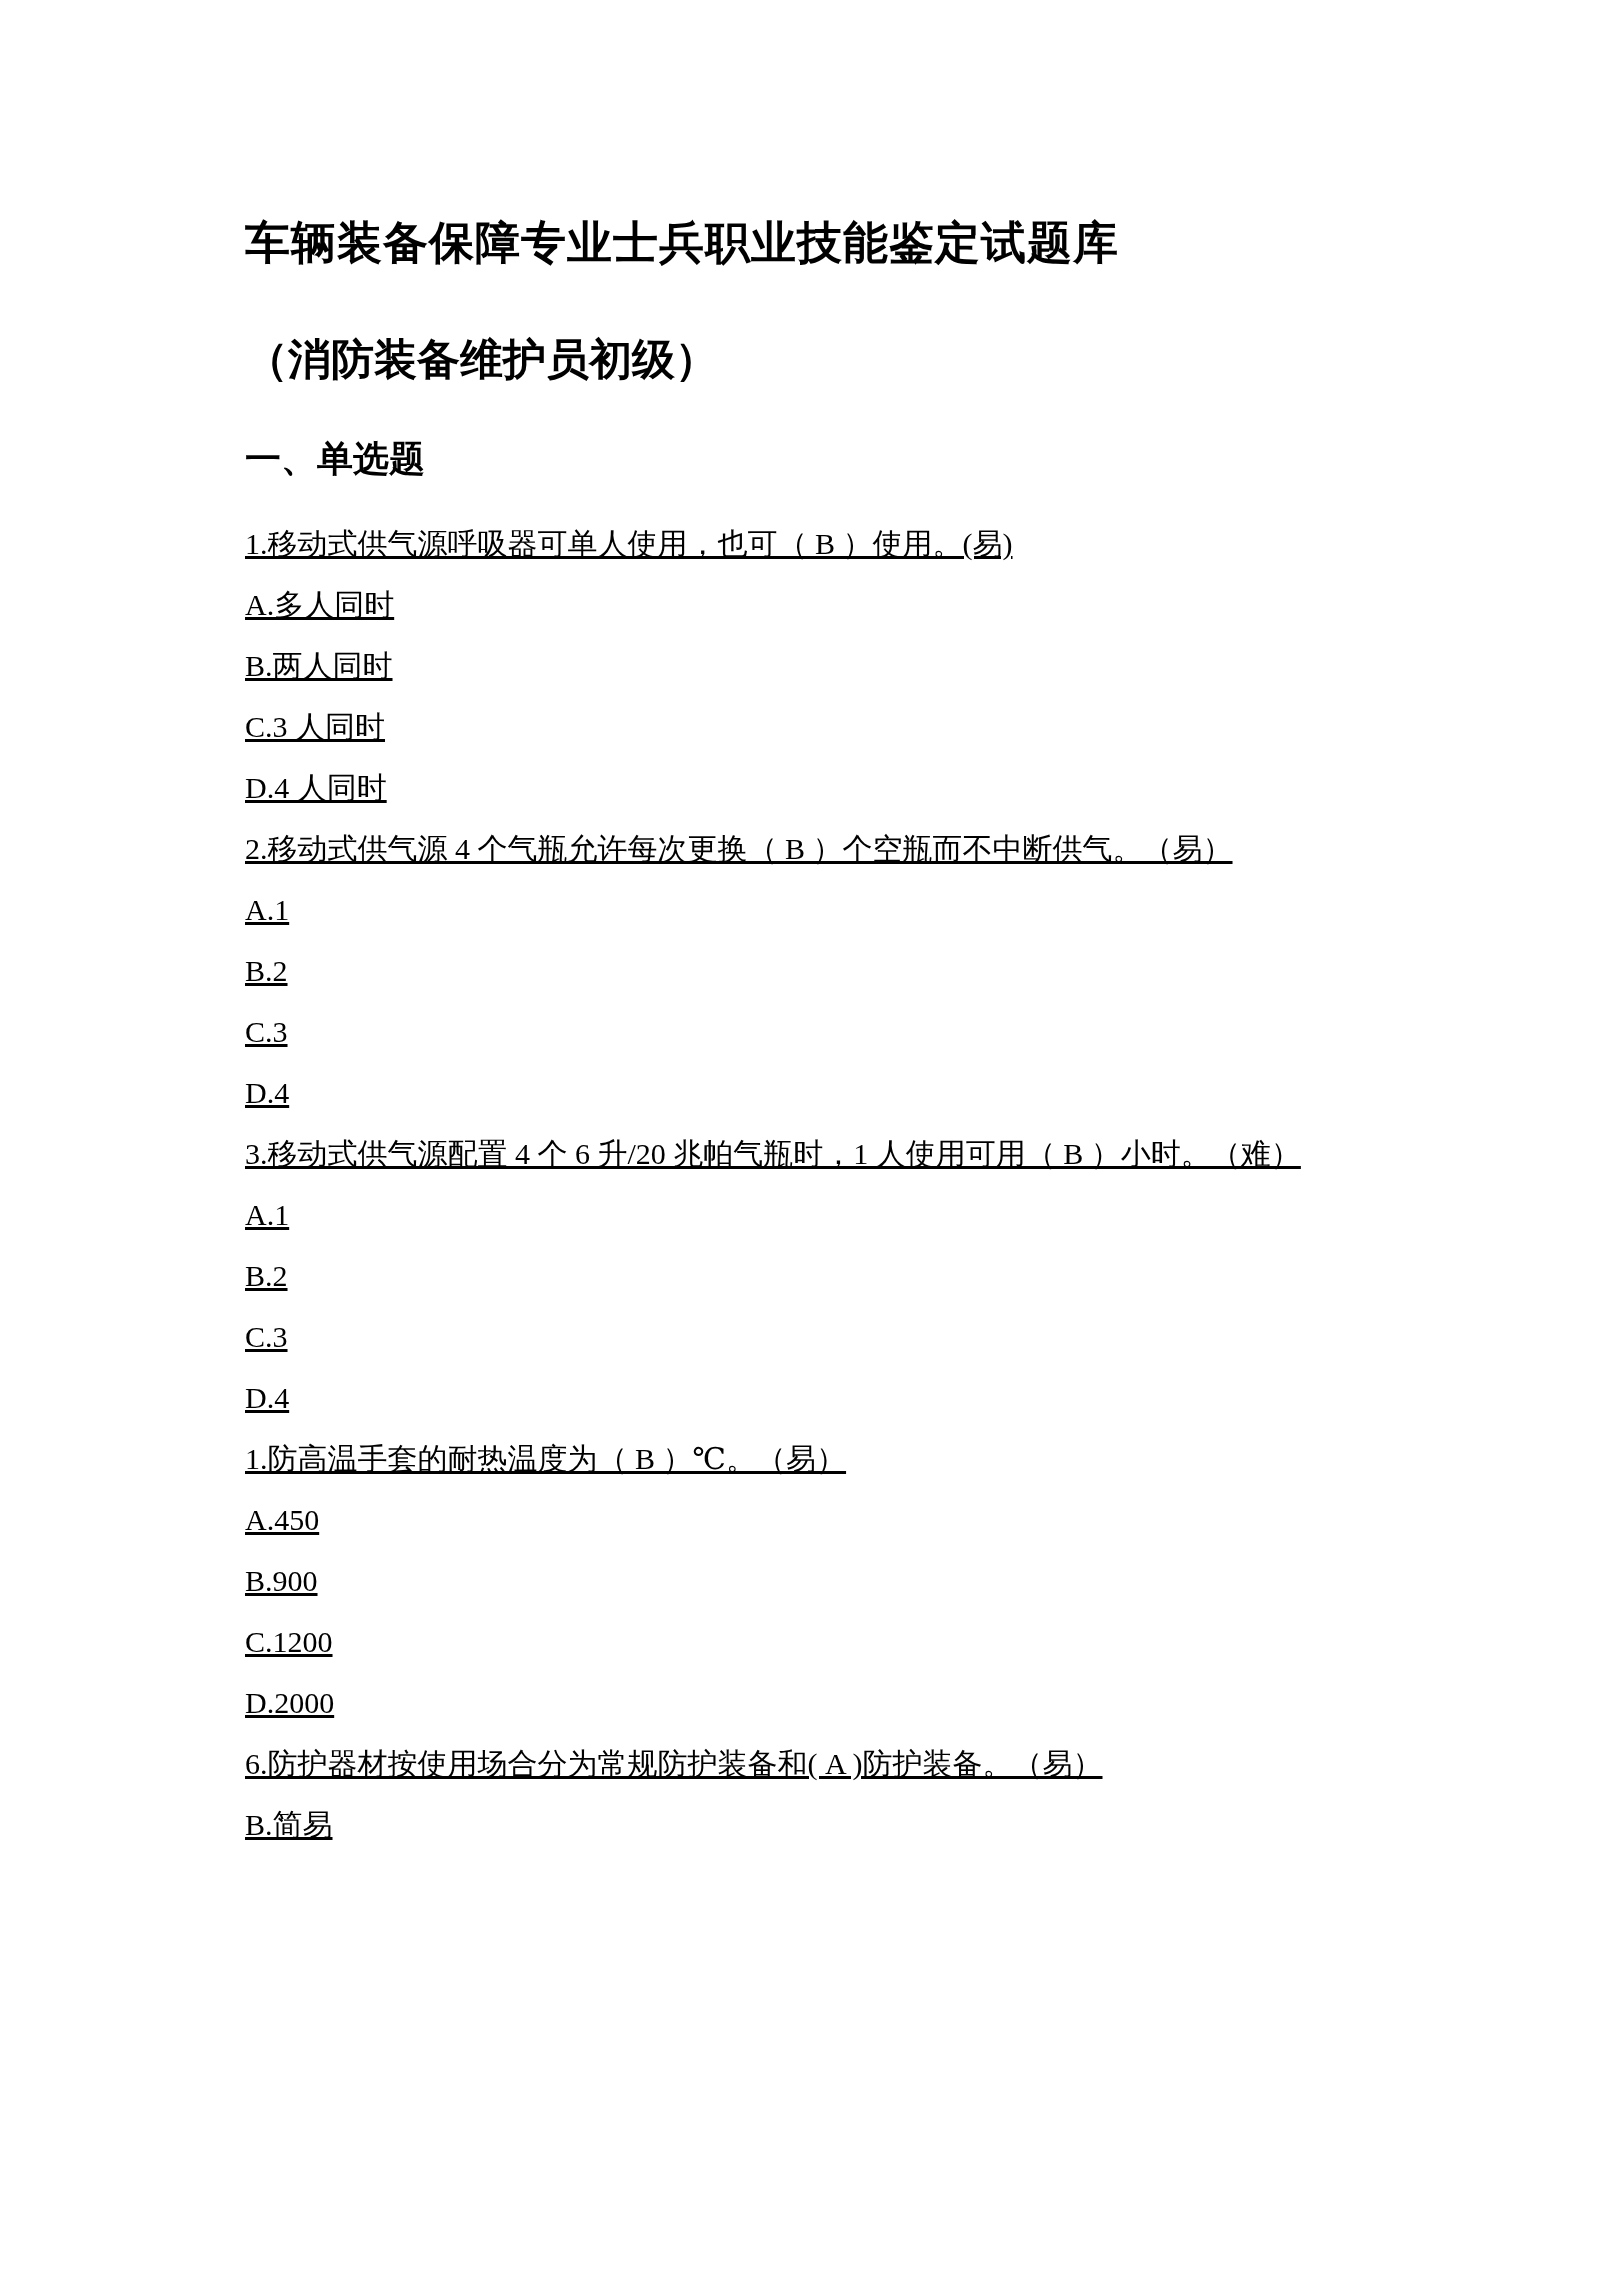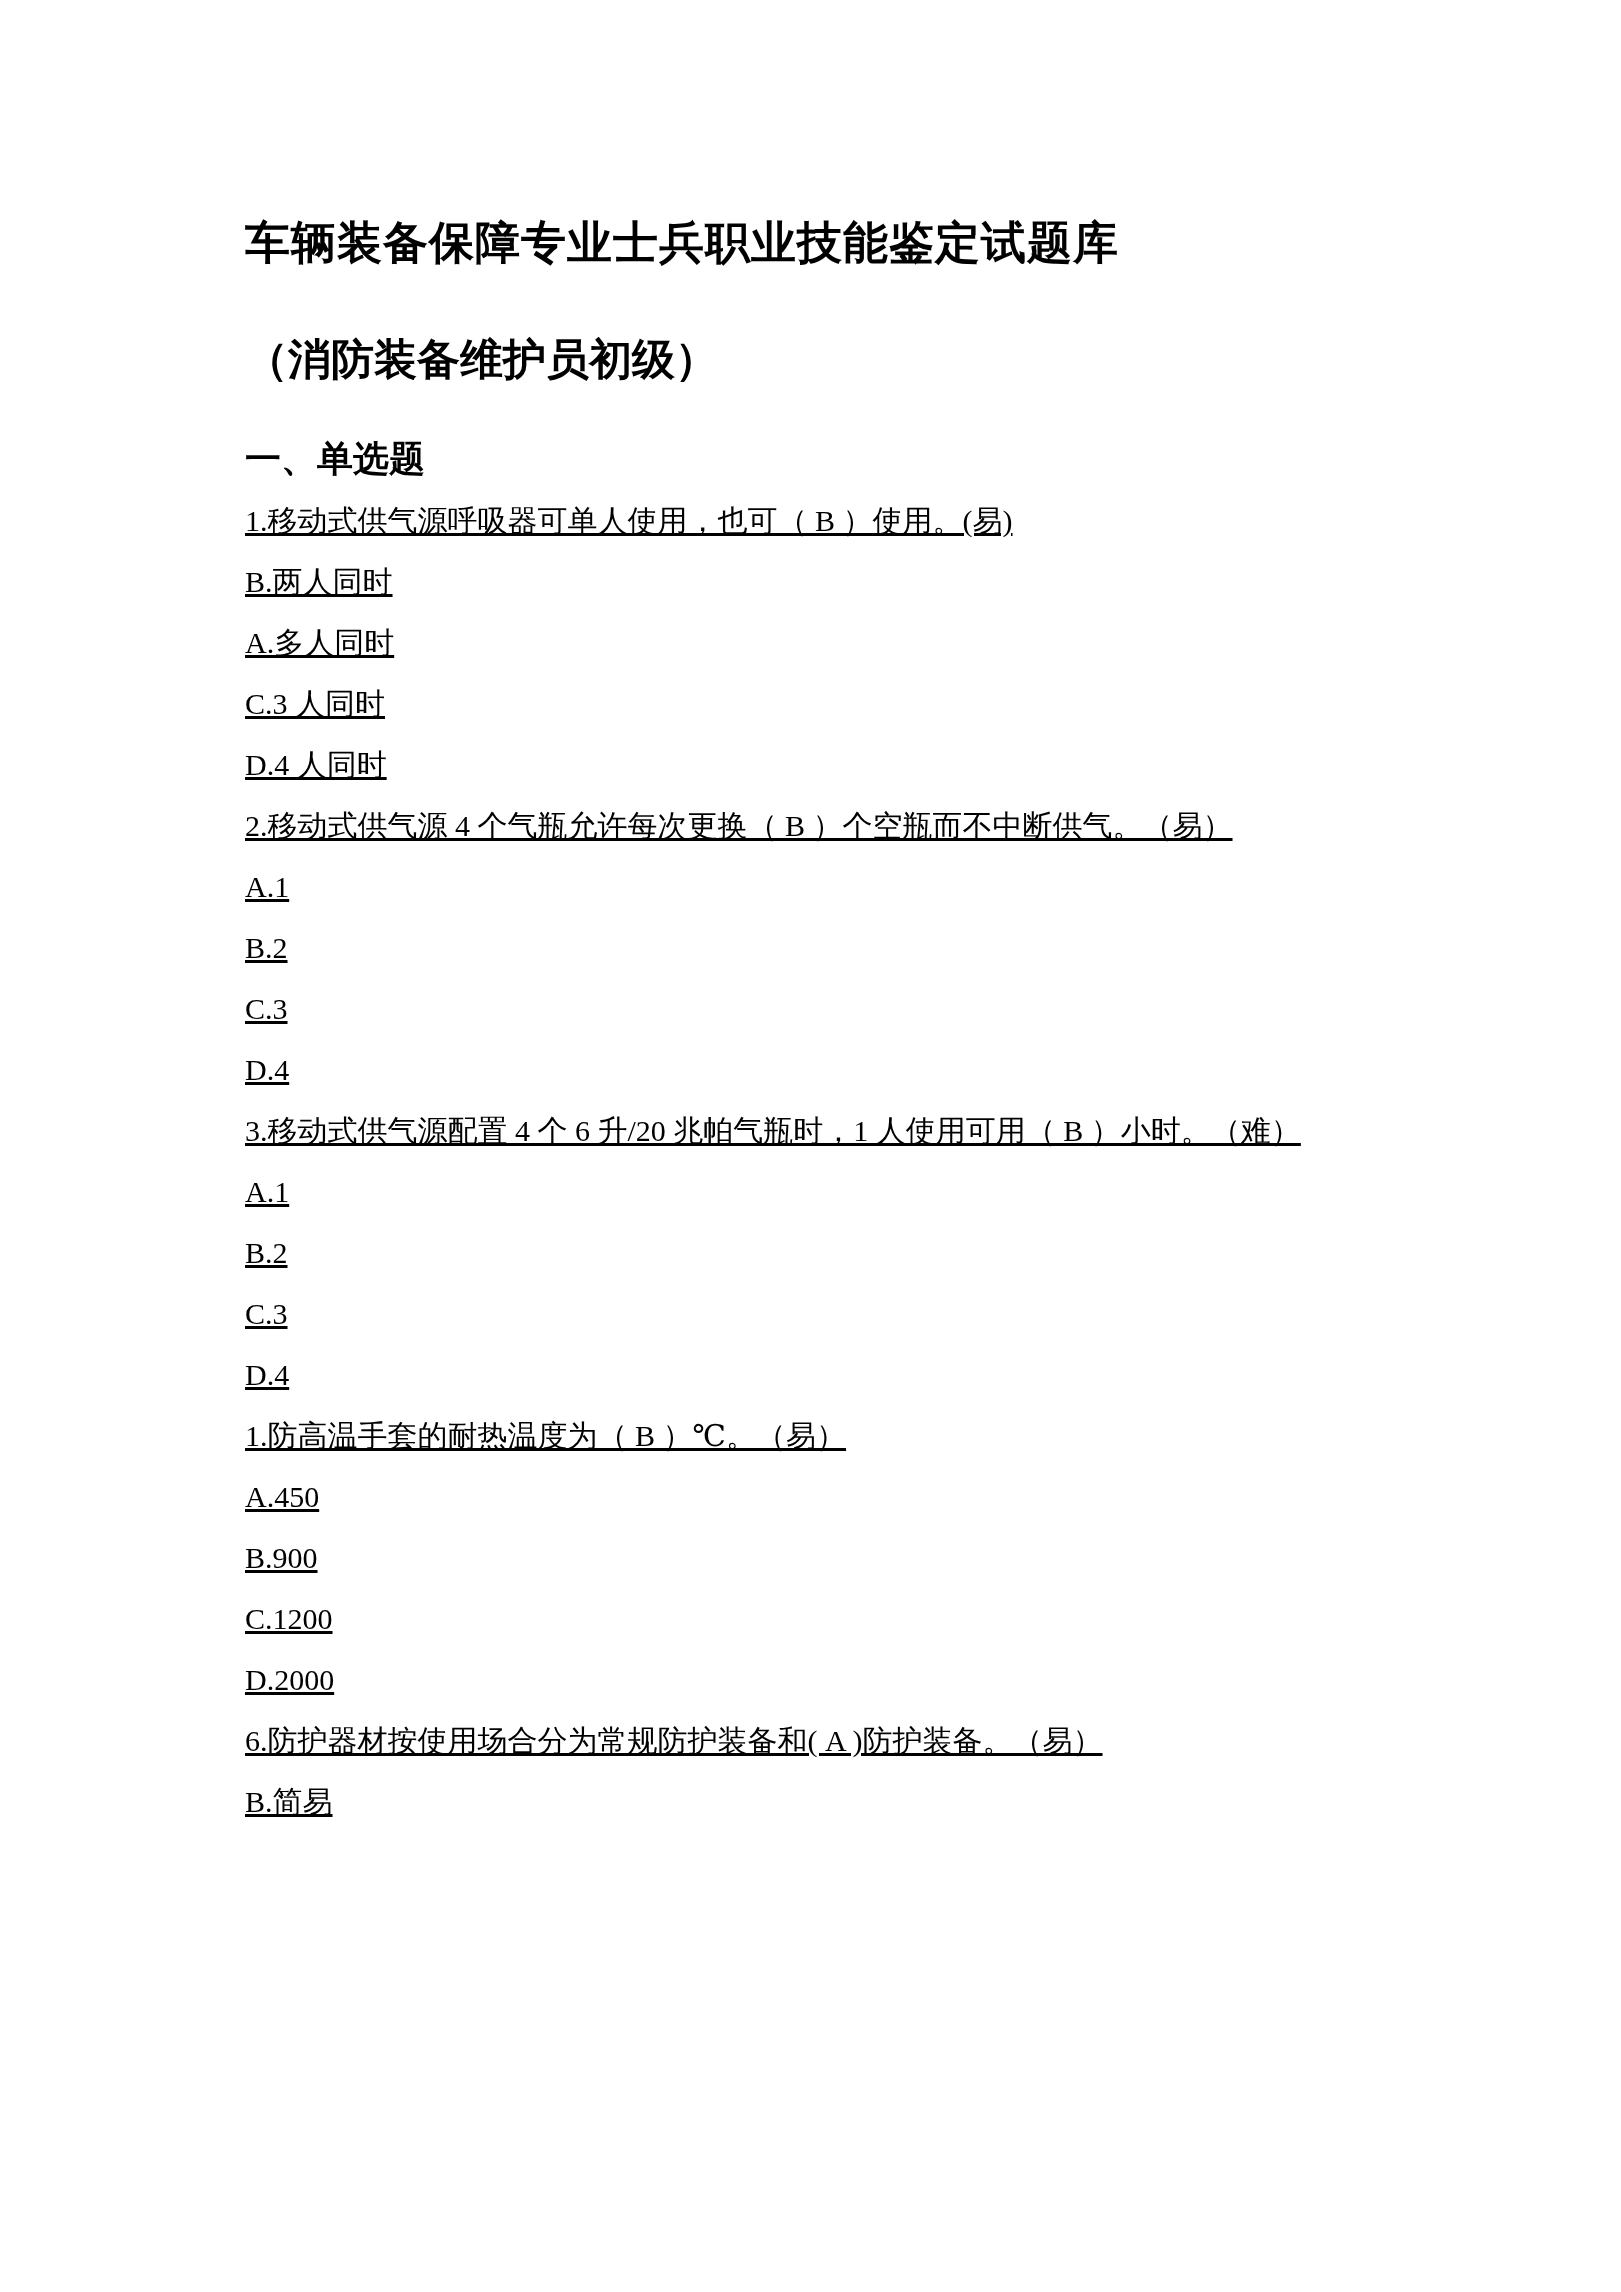--- a/index.html
+++ b/index.html
@@ -37,21 +37,21 @@
     text-align: left;
     line-height: 59px;
     margin-bottom: 47px;
     font-family: "Liberation Serif", "DejaVu Serif", serif;
   }
 
   .section-heading {
     font-size: 36px;
     font-weight: bold;
     line-height: 45px;
-    margin-bottom: 9px;
+    margin-bottom: 32px;
     font-family: "Liberation Sans", "DejaVu Sans", sans-serif;
   }
 
   .line {
     font-size: 30px;
     line-height: 61px;
     font-weight: normal;
     white-space: pre-wrap;
   }
 
@@ -66,22 +66,22 @@
 <main class="page">
 
   <h1 class="doc-title">车辆装备保障专业士兵职业技能鉴定试题库</h1>
 
   <h2 class="doc-subtitle">（消防装备维护员初级）</h2>
 
   <h3 class="section-heading">一、单选题</h3>
 
   <section class="question-block">
     <p class="line">1.移动式供气源呼吸器可单人使用，也可（ B ）使用。(易)</p>
+    <p class="line">A.多人同时</p>
     <p class="line">B.两人同时</p>
-    <p class="line">A.多人同时</p>
     <p class="line">C.3 人同时</p>
     <p class="line">D.4 人同时</p>
   </section>
 
   <section class="question-block">
     <p class="line">2.移动式供气源 4 个气瓶允许每次更换（ B ）个空瓶而不中断供气。（易）</p>
     <p class="line">A.1</p>
     <p class="line">B.2</p>
     <p class="line">C.3</p>
     <p class="line">D.4</p>

